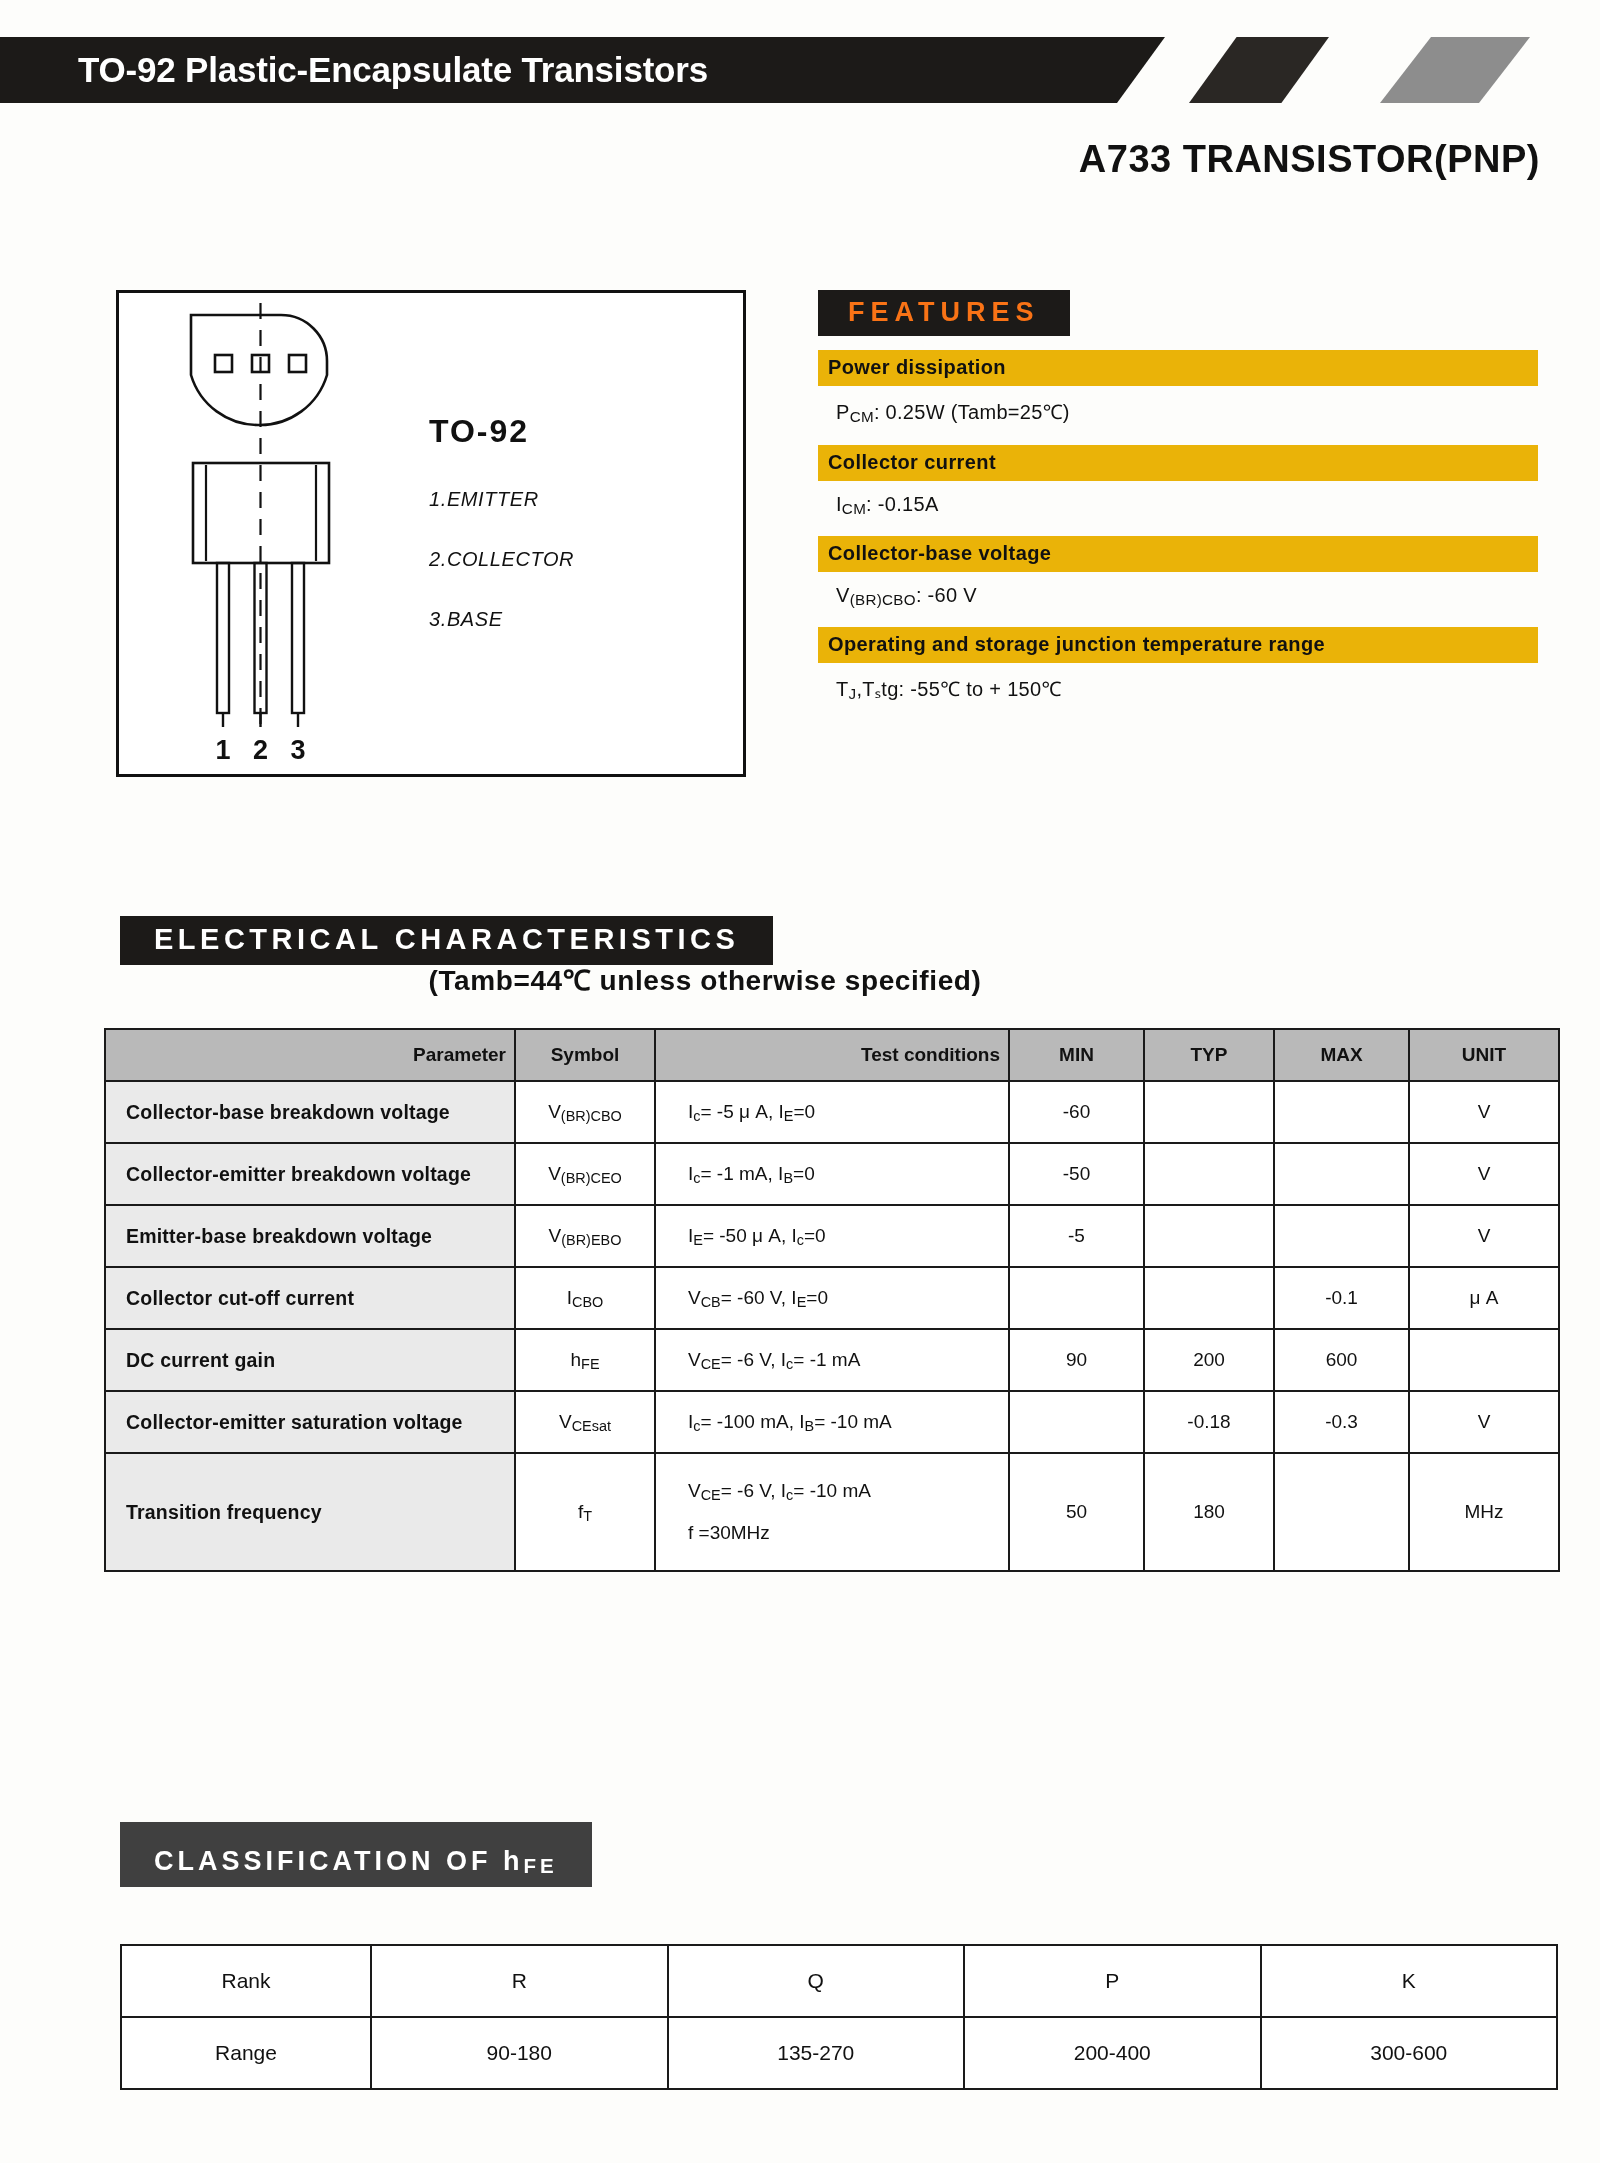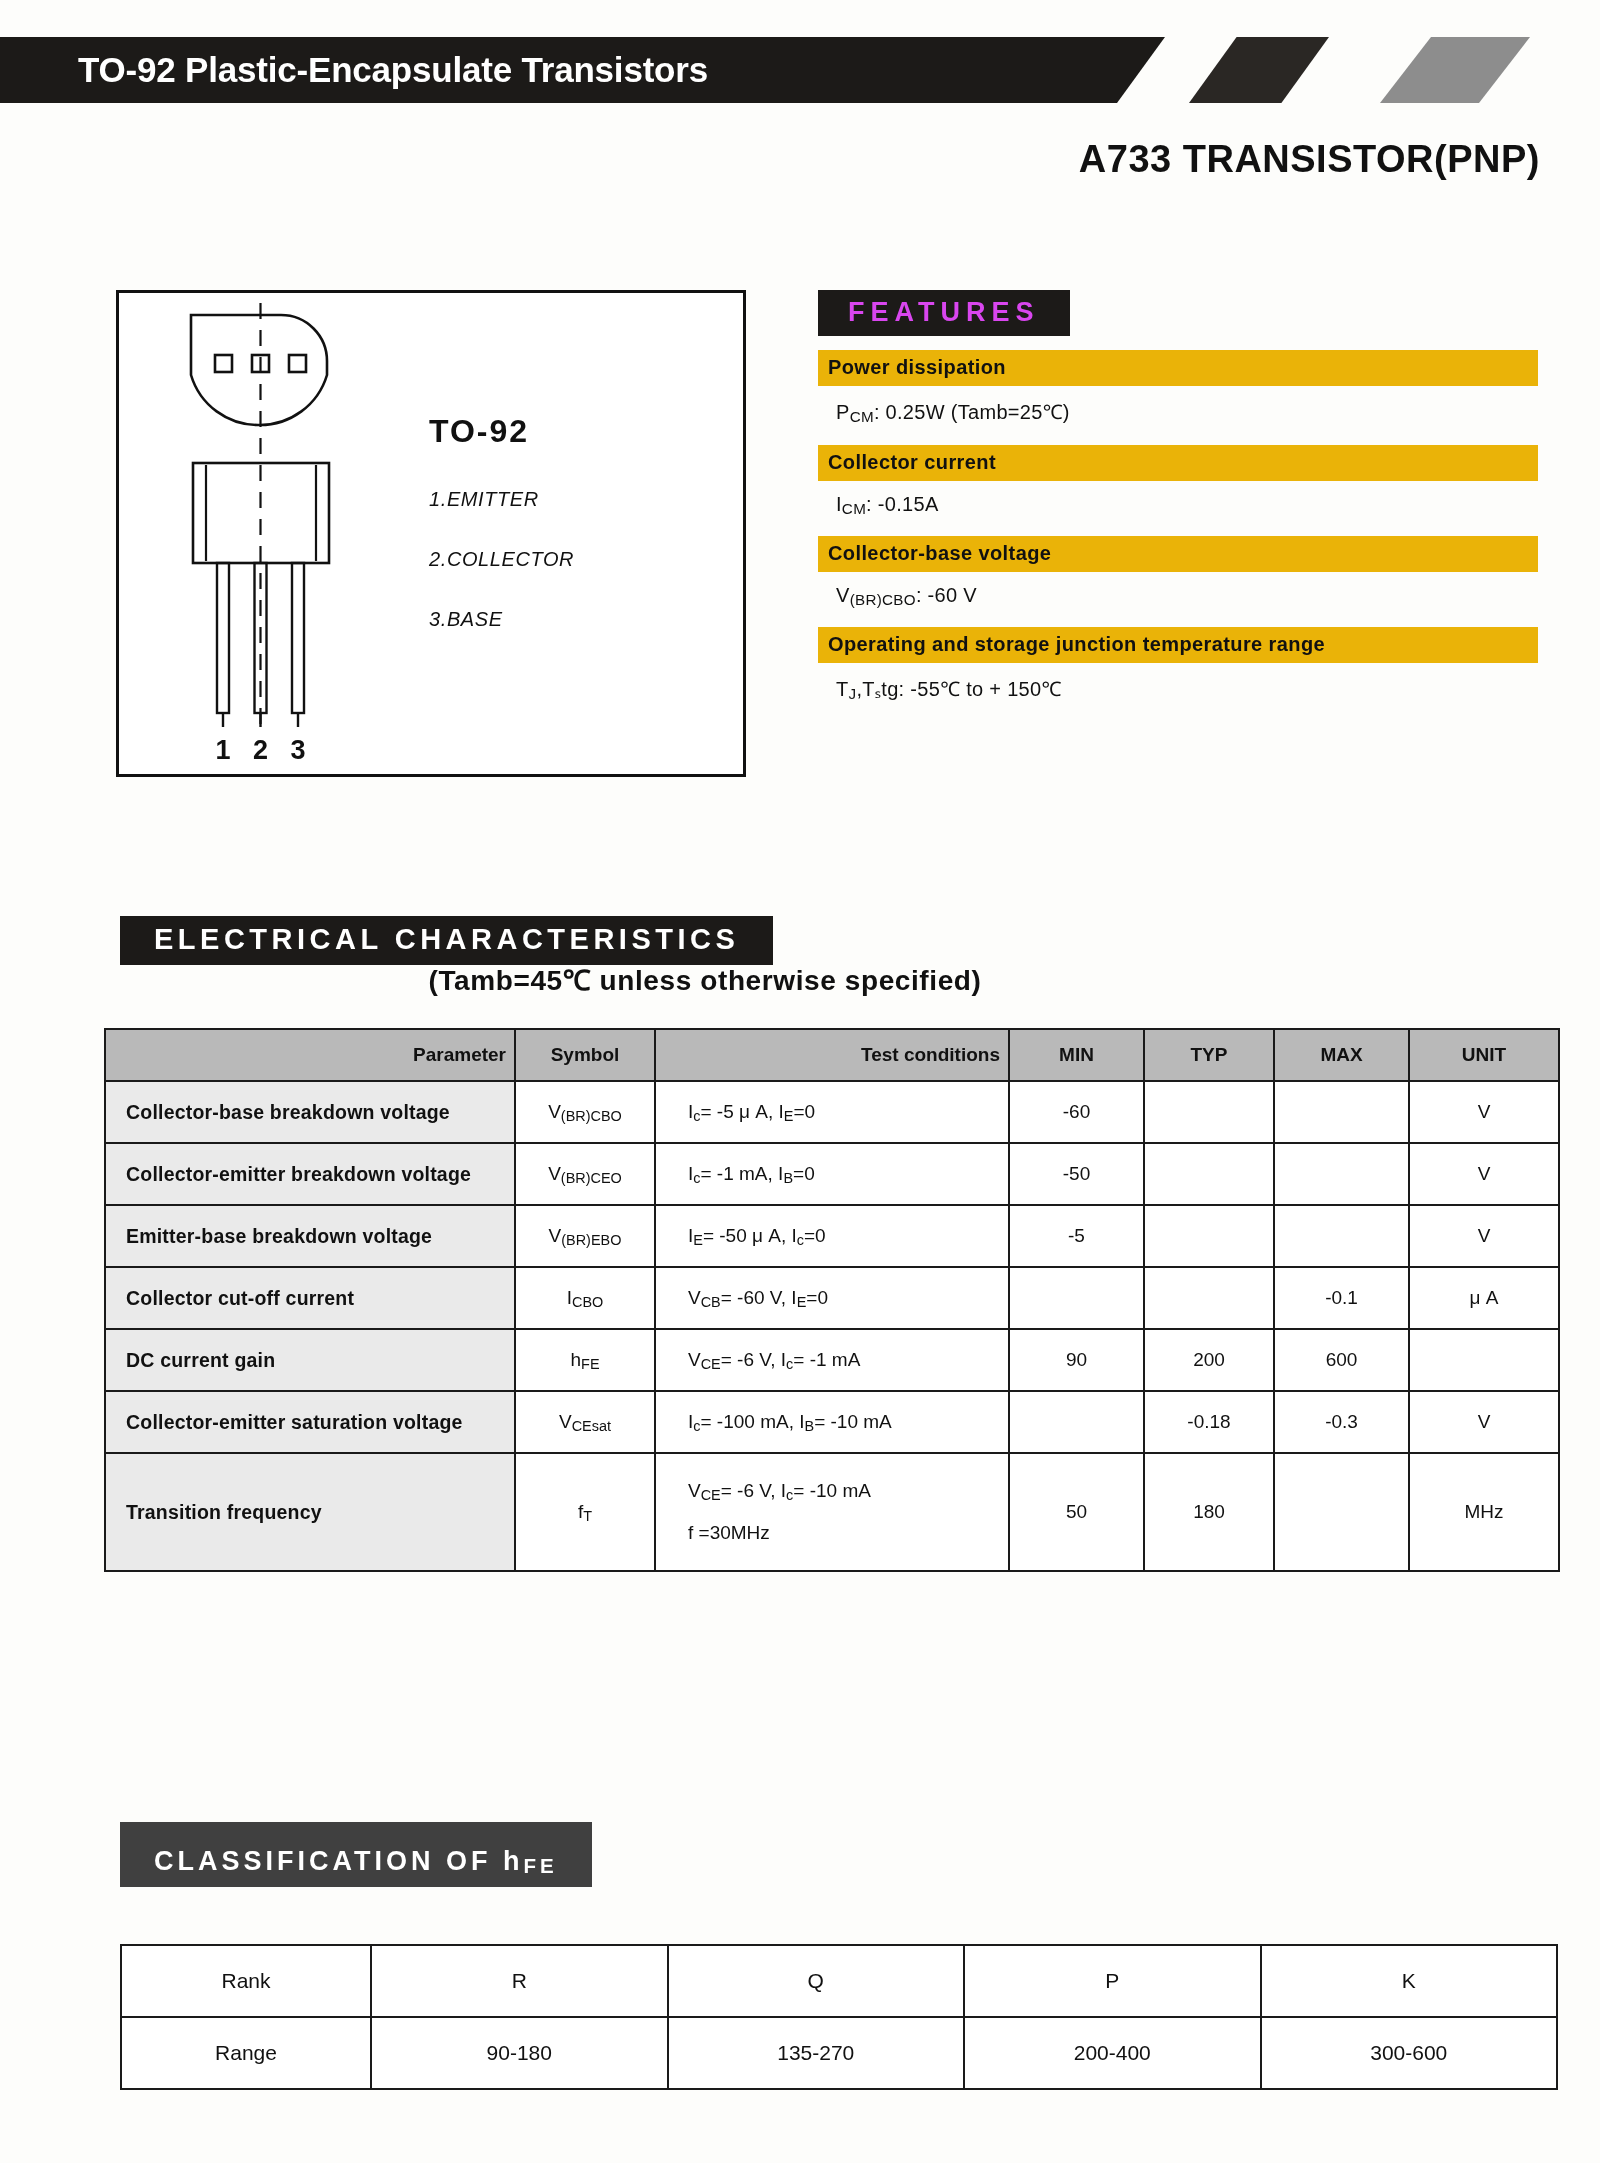--- a/index.html
+++ b/index.html
@@ -48,21 +48,21 @@
   .pkg-label{
     position:absolute; left:310px; top:120px;
     font-size:32px; font-weight:bold; letter-spacing:2px;
   }
   .pin-list{ position:absolute; left:310px; top:195px; }
   .pin-list div{ font-size:20px; letter-spacing:0.6px; margin-bottom:37px;font-style:italic; }
 
   
   .features{ position:absolute; left:818px; top:290px; width:720px; }
   .blk-head{
-    background:#1c1a18; color:#d946ef; display:inline-block;
+    background:#1c1a18; color:#f97316; display:inline-block;
     padding:7px 30px 8px 30px; font-size:27px; font-weight:bold; letter-spacing:6px;
   }
   .feat-row{ margin-top:14px; }
   .feat-bar{
     background:#eab308; color:#111;
     font-size:20px; font-weight:bold; padding:6px 8px 7px 10px;
     letter-spacing:0.4px;
   }
   .feat-val{ font-size:20px; padding:12px 0 6px 18px; letter-spacing:0.3px; }
   .sub{ font-size:0.70em; vertical-align:baseline; position:relative; top:3px; }
@@ -193,21 +193,21 @@
     <div class="feat-val"><span>V</span><span class="sub scap">(BR)CBO</span><span>:  -60 V</span></div>
   </div>
 
   <div class="feat-row">
     <div class="feat-bar">Operating and storage junction temperature range</div>
     <div class="feat-val"><span>T</span><span class="sub scap">J</span><span>,Tₛtg:  -55℃ to + 150℃</span></div>
   </div>
 </div>
 
 <div class="ec-head">ELECTRICAL CHARACTERISTICS</div>
-<div class="ec-sub">(Tamb=45℃ unless otherwise  specified)</div>
+<div class="ec-sub">(Tamb=44℃ unless otherwise  specified)</div>
 
 <table class="ec">
   <colgroup>
     <col style="width:410px">
       <col style="width:140px">
       <col style="width:354px">
     <col style="width:135px">
       <col style="width:130px">
       <col style="width:135px">
       <col style="width:150px">

